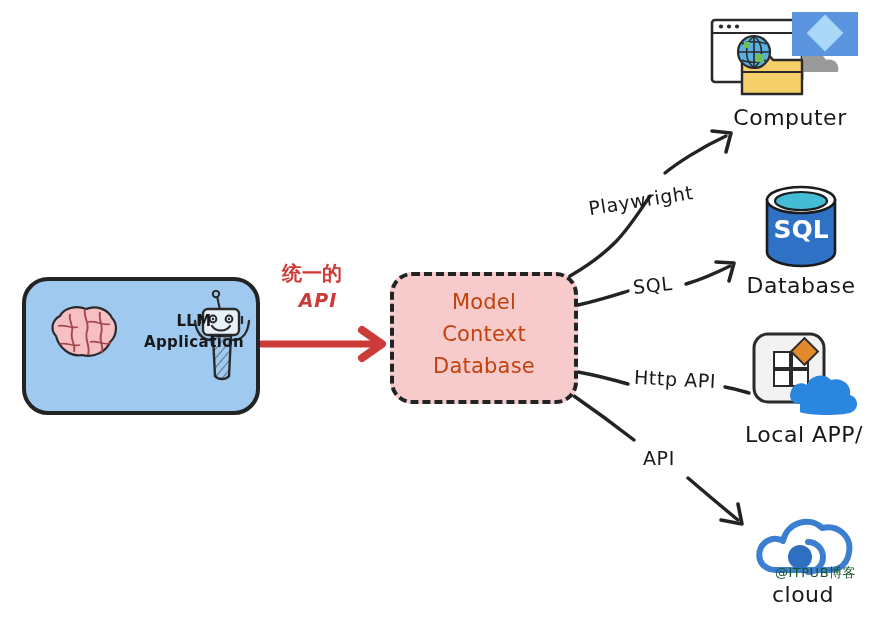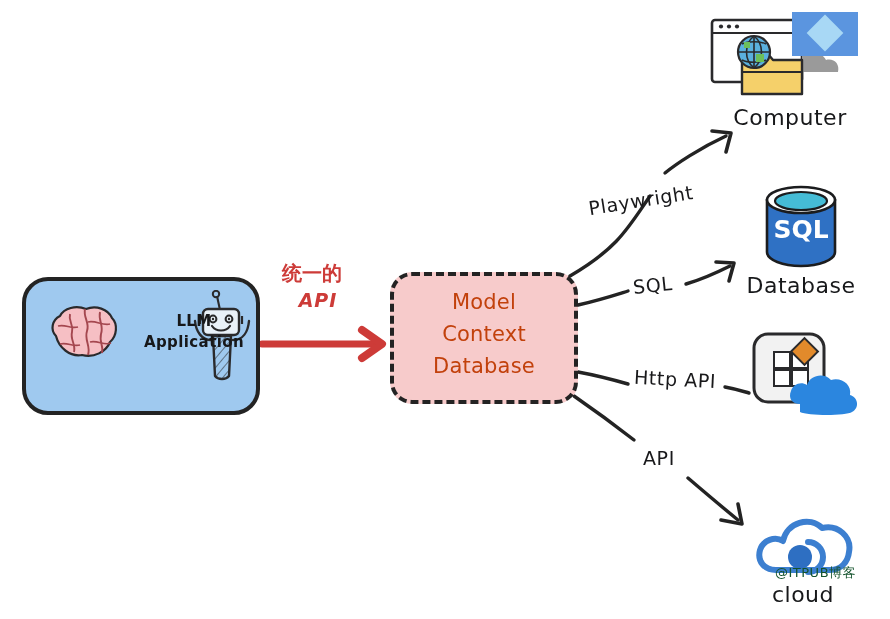--- a/index.html
+++ b/index.html
@@ -235,20 +235,21 @@
   <rect x="24" y="40" width="16" height="16" fill="#ffffff" stroke="#2a2a2c" stroke-width="2"></rect>
   <rect x="42" y="22" width="16" height="16" fill="#ffffff" stroke="#2a2a2c" stroke-width="2"></rect>
   <rect x="42" y="40" width="16" height="16" fill="#ffffff" stroke="#2a2a2c" stroke-width="2"></rect>
 
   <rect x="45" y="12" width="19" height="19" transform="rotate(45 54.5 21.5)" fill="#e28a2b" stroke="#2a2a2c" stroke-width="2"></rect>
 
   <path d="M50 74 C42 74 38 68 41 61 C43 54 51 51 57 55 C60 45 74 42 81 50
            C92 47 102 55 100 65 C108 67 110 78 102 82 C96 86 58 86 50 82 Z" fill="#2b86df"></path>
 </svg>
 <div class="node-label" id="label-localapp">
+  <span>Local APP/</span>
 </div>
 
 <svg class="icon-wrap" id="icon-cloud" viewBox="0 0 110 72">
   <path d="M24 66 C12 66 5 57 8 46 C11 36 23 32 31 37 C35 18 58 12 70 24
            C86 20 100 33 97 48 C96 58 89 66 78 66 Z" fill="none" stroke="#3c7fd0" stroke-width="6" stroke-linejoin="round"></path>
   <path d="M56 38 A15 15 0 1 1 56 68" fill="none" stroke="#3c7fd0" stroke-width="6" stroke-linecap="round"></path>
   <circle cx="48" cy="53" r="12" fill="#2e6fc2"></circle>
 </svg>
 <div class="node-label" id="label-cloud">cloud</div>
 

